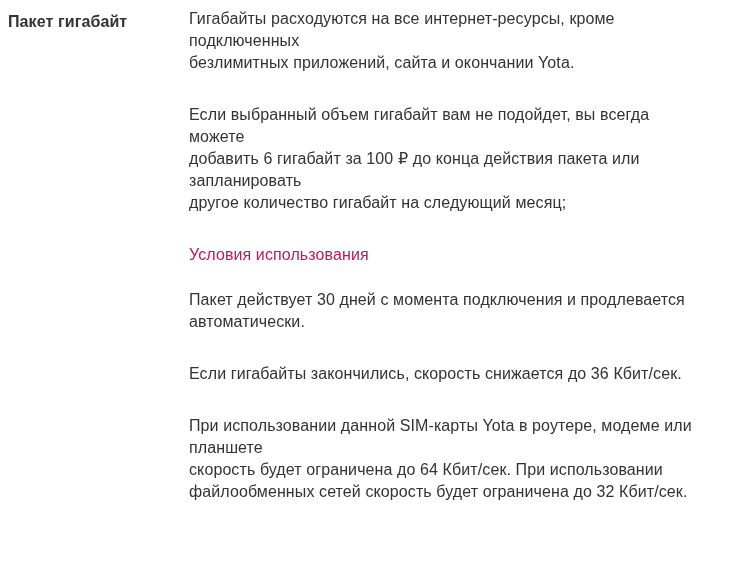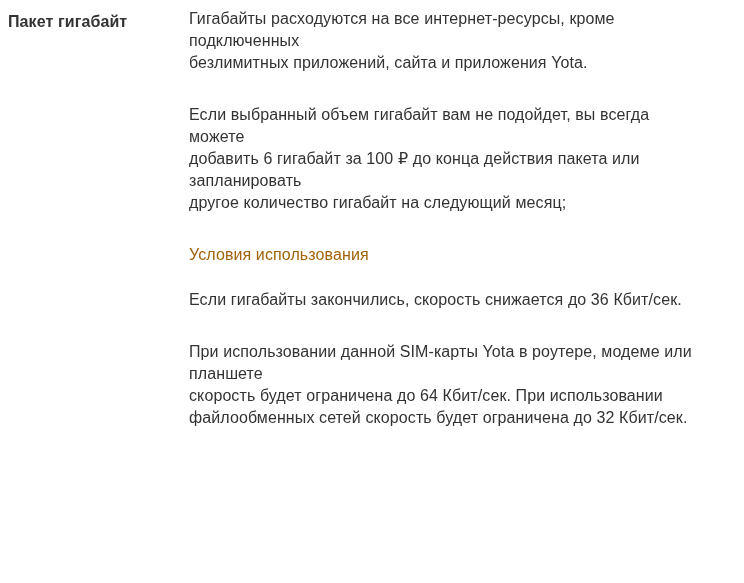--- a/index.html
+++ b/index.html
@@ -38,45 +38,47 @@
   }
   .row-content p {
     margin: 0 0 30px 0;
     font-size: 16px;
     line-height: 22px;
     color: #333333;
     white-space: pre-line;
     letter-spacing: 0.1px;
   }
   .row-content p.subheading {
-    color: #a16207;
+    color: #be185d;
     margin: 0 0 23px 0;
   }
   .row-content p:last-child {
     margin-bottom: 0;
   }
 </style>
 </head>
 <body>
 
 <div class="page">
   <div class="tariff-row">
 
     <div class="row-label">Пакет гигабайт</div>
 
     <div class="row-content">
       <p>Гигабайты расходуются на все интернет-ресурсы, кроме подключенных
-безлимитных приложений, сайта и приложения Yota.</p>
+безлимитных приложений, сайта и окончании Yota.</p>
 
       <p>Если выбранный объем гигабайт вам не подойдет, вы всегда можете
 добавить 6 гигабайт за 100 ₽ до конца действия пакета или запланировать
 другое количество гигабайт на следующий месяц;</p>
 
       <p class="subheading">Условия использования</p>
 
+      <p>Пакет действует 30 дней с момента подключения и продлевается
+автоматически.</p>
 
       <p>Если гигабайты закончились, скорость снижается до 36 Кбит/сек.</p>
 
 
       <p>При использовании данной SIM-карты Yota в роутере, модеме или планшете
 скорость будет ограничена до 64 Кбит/сек. При использовании
 файлообменных сетей скорость будет ограничена до 32 Кбит/сек.</p>
 
     </div>
 

